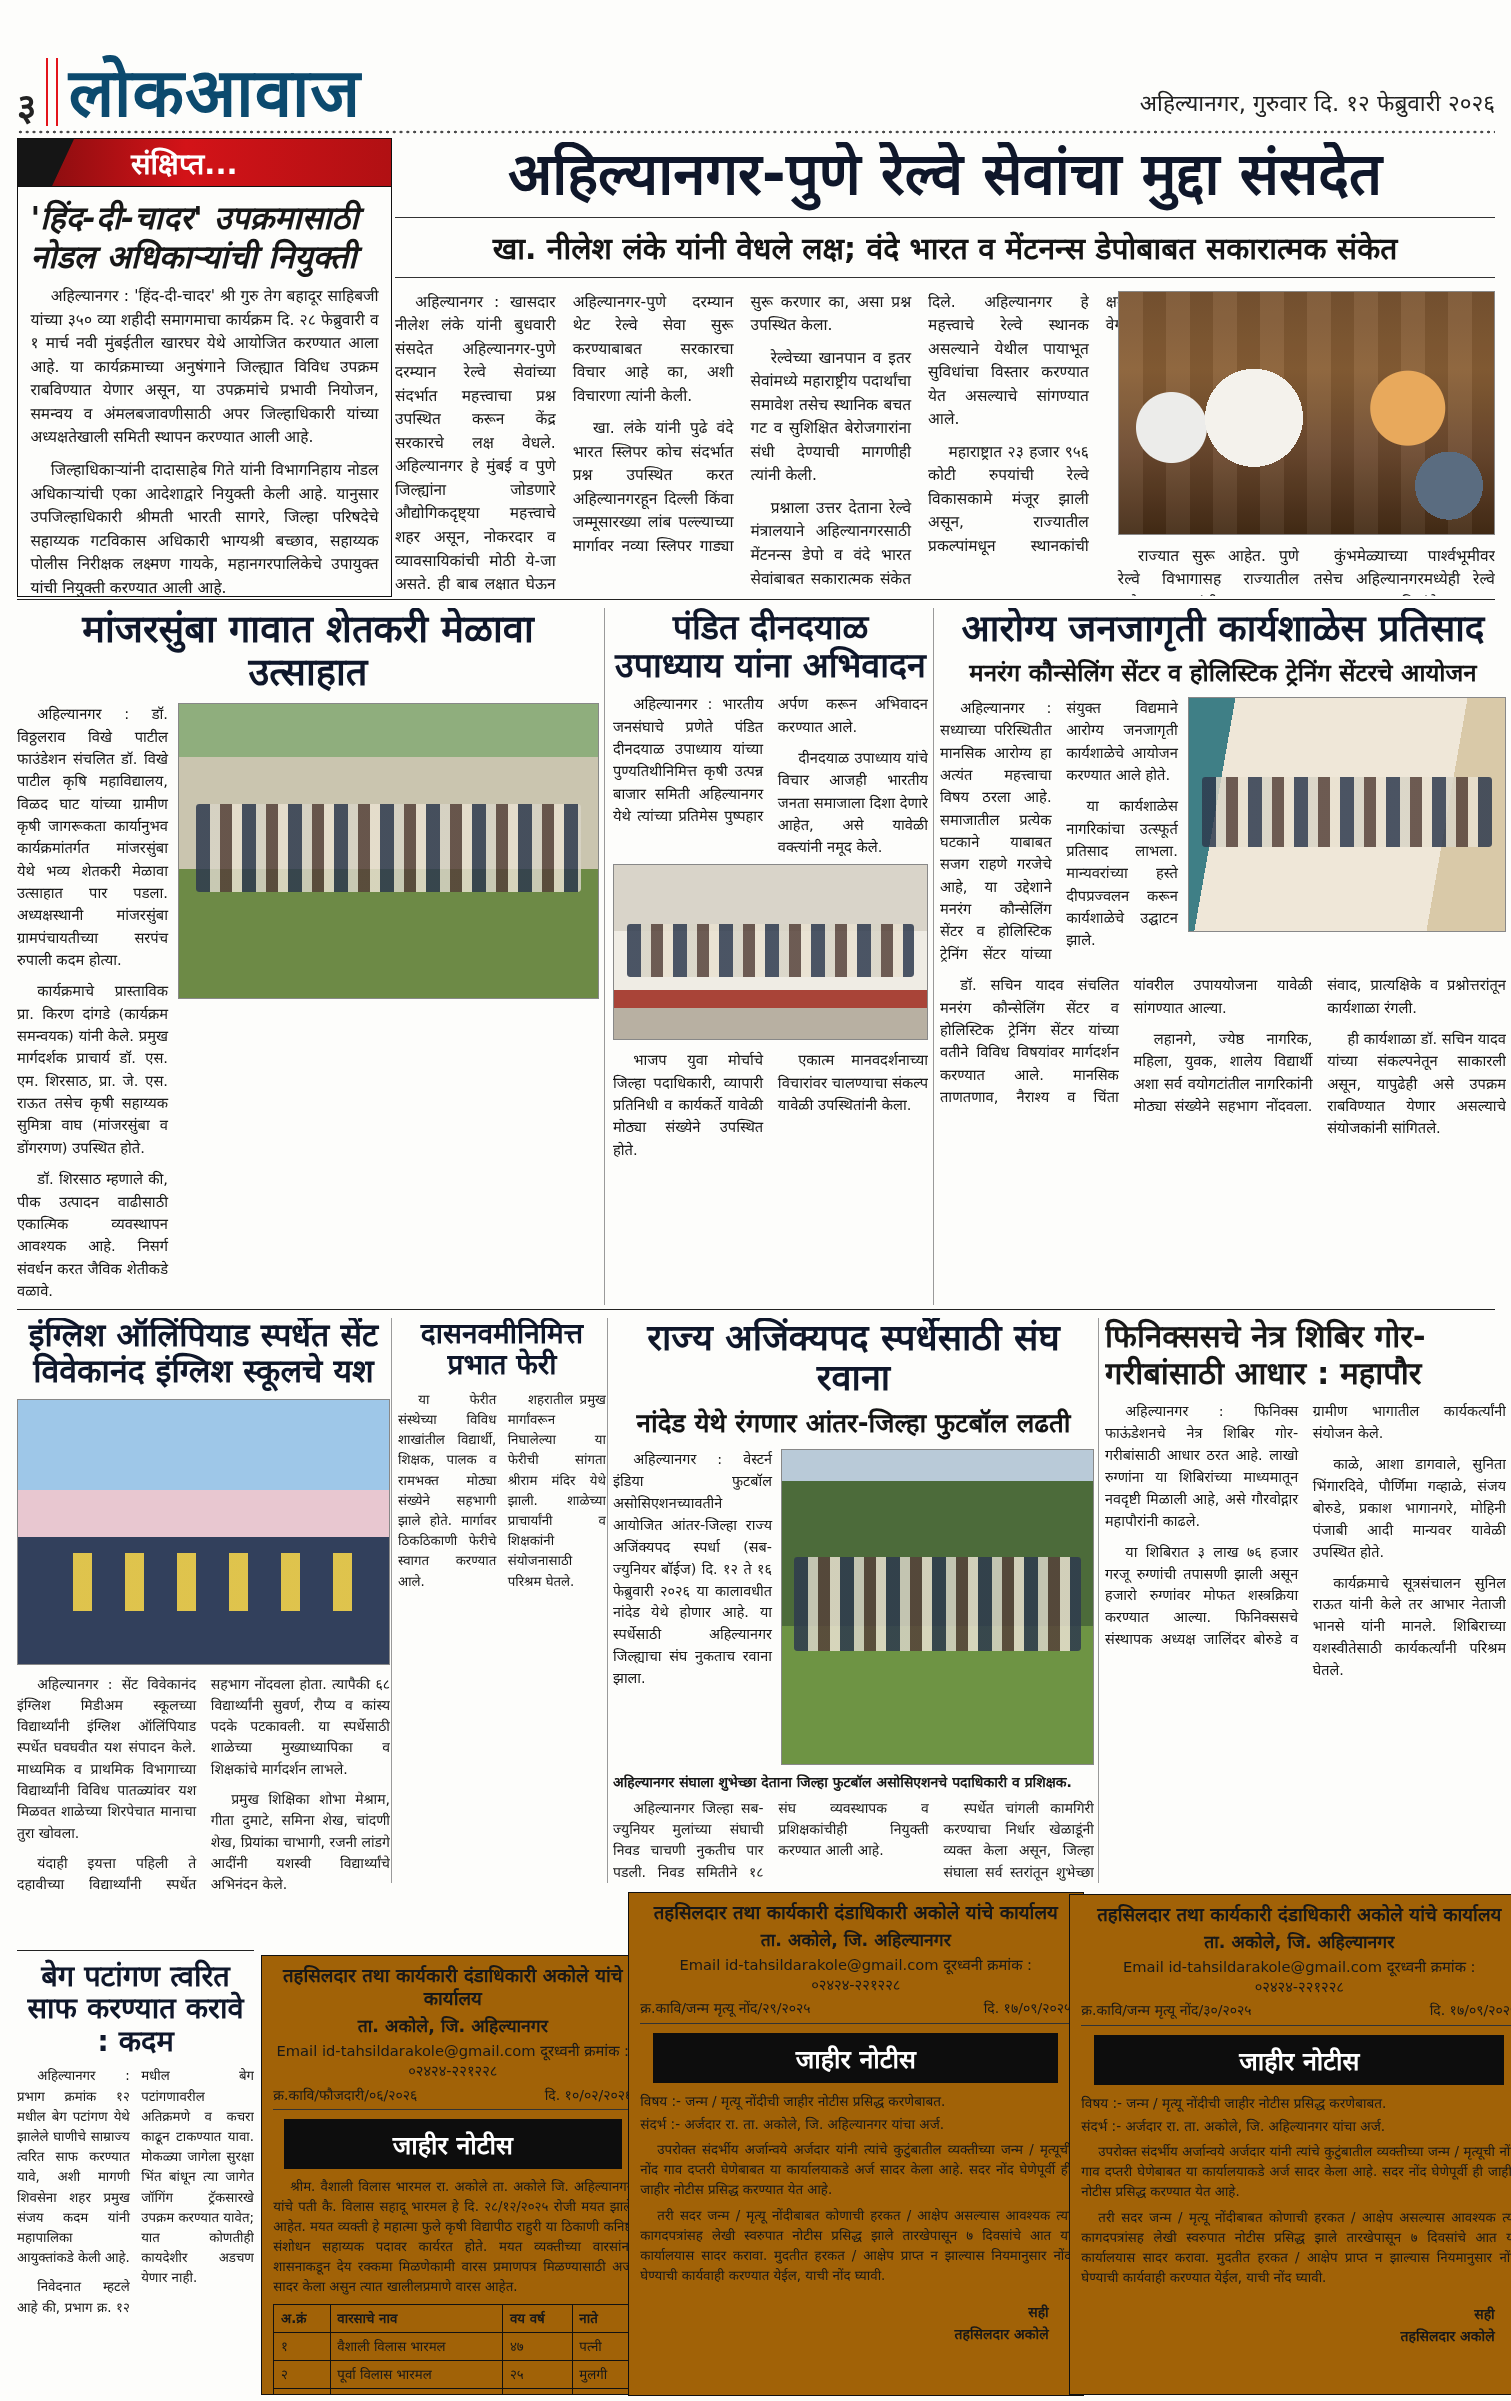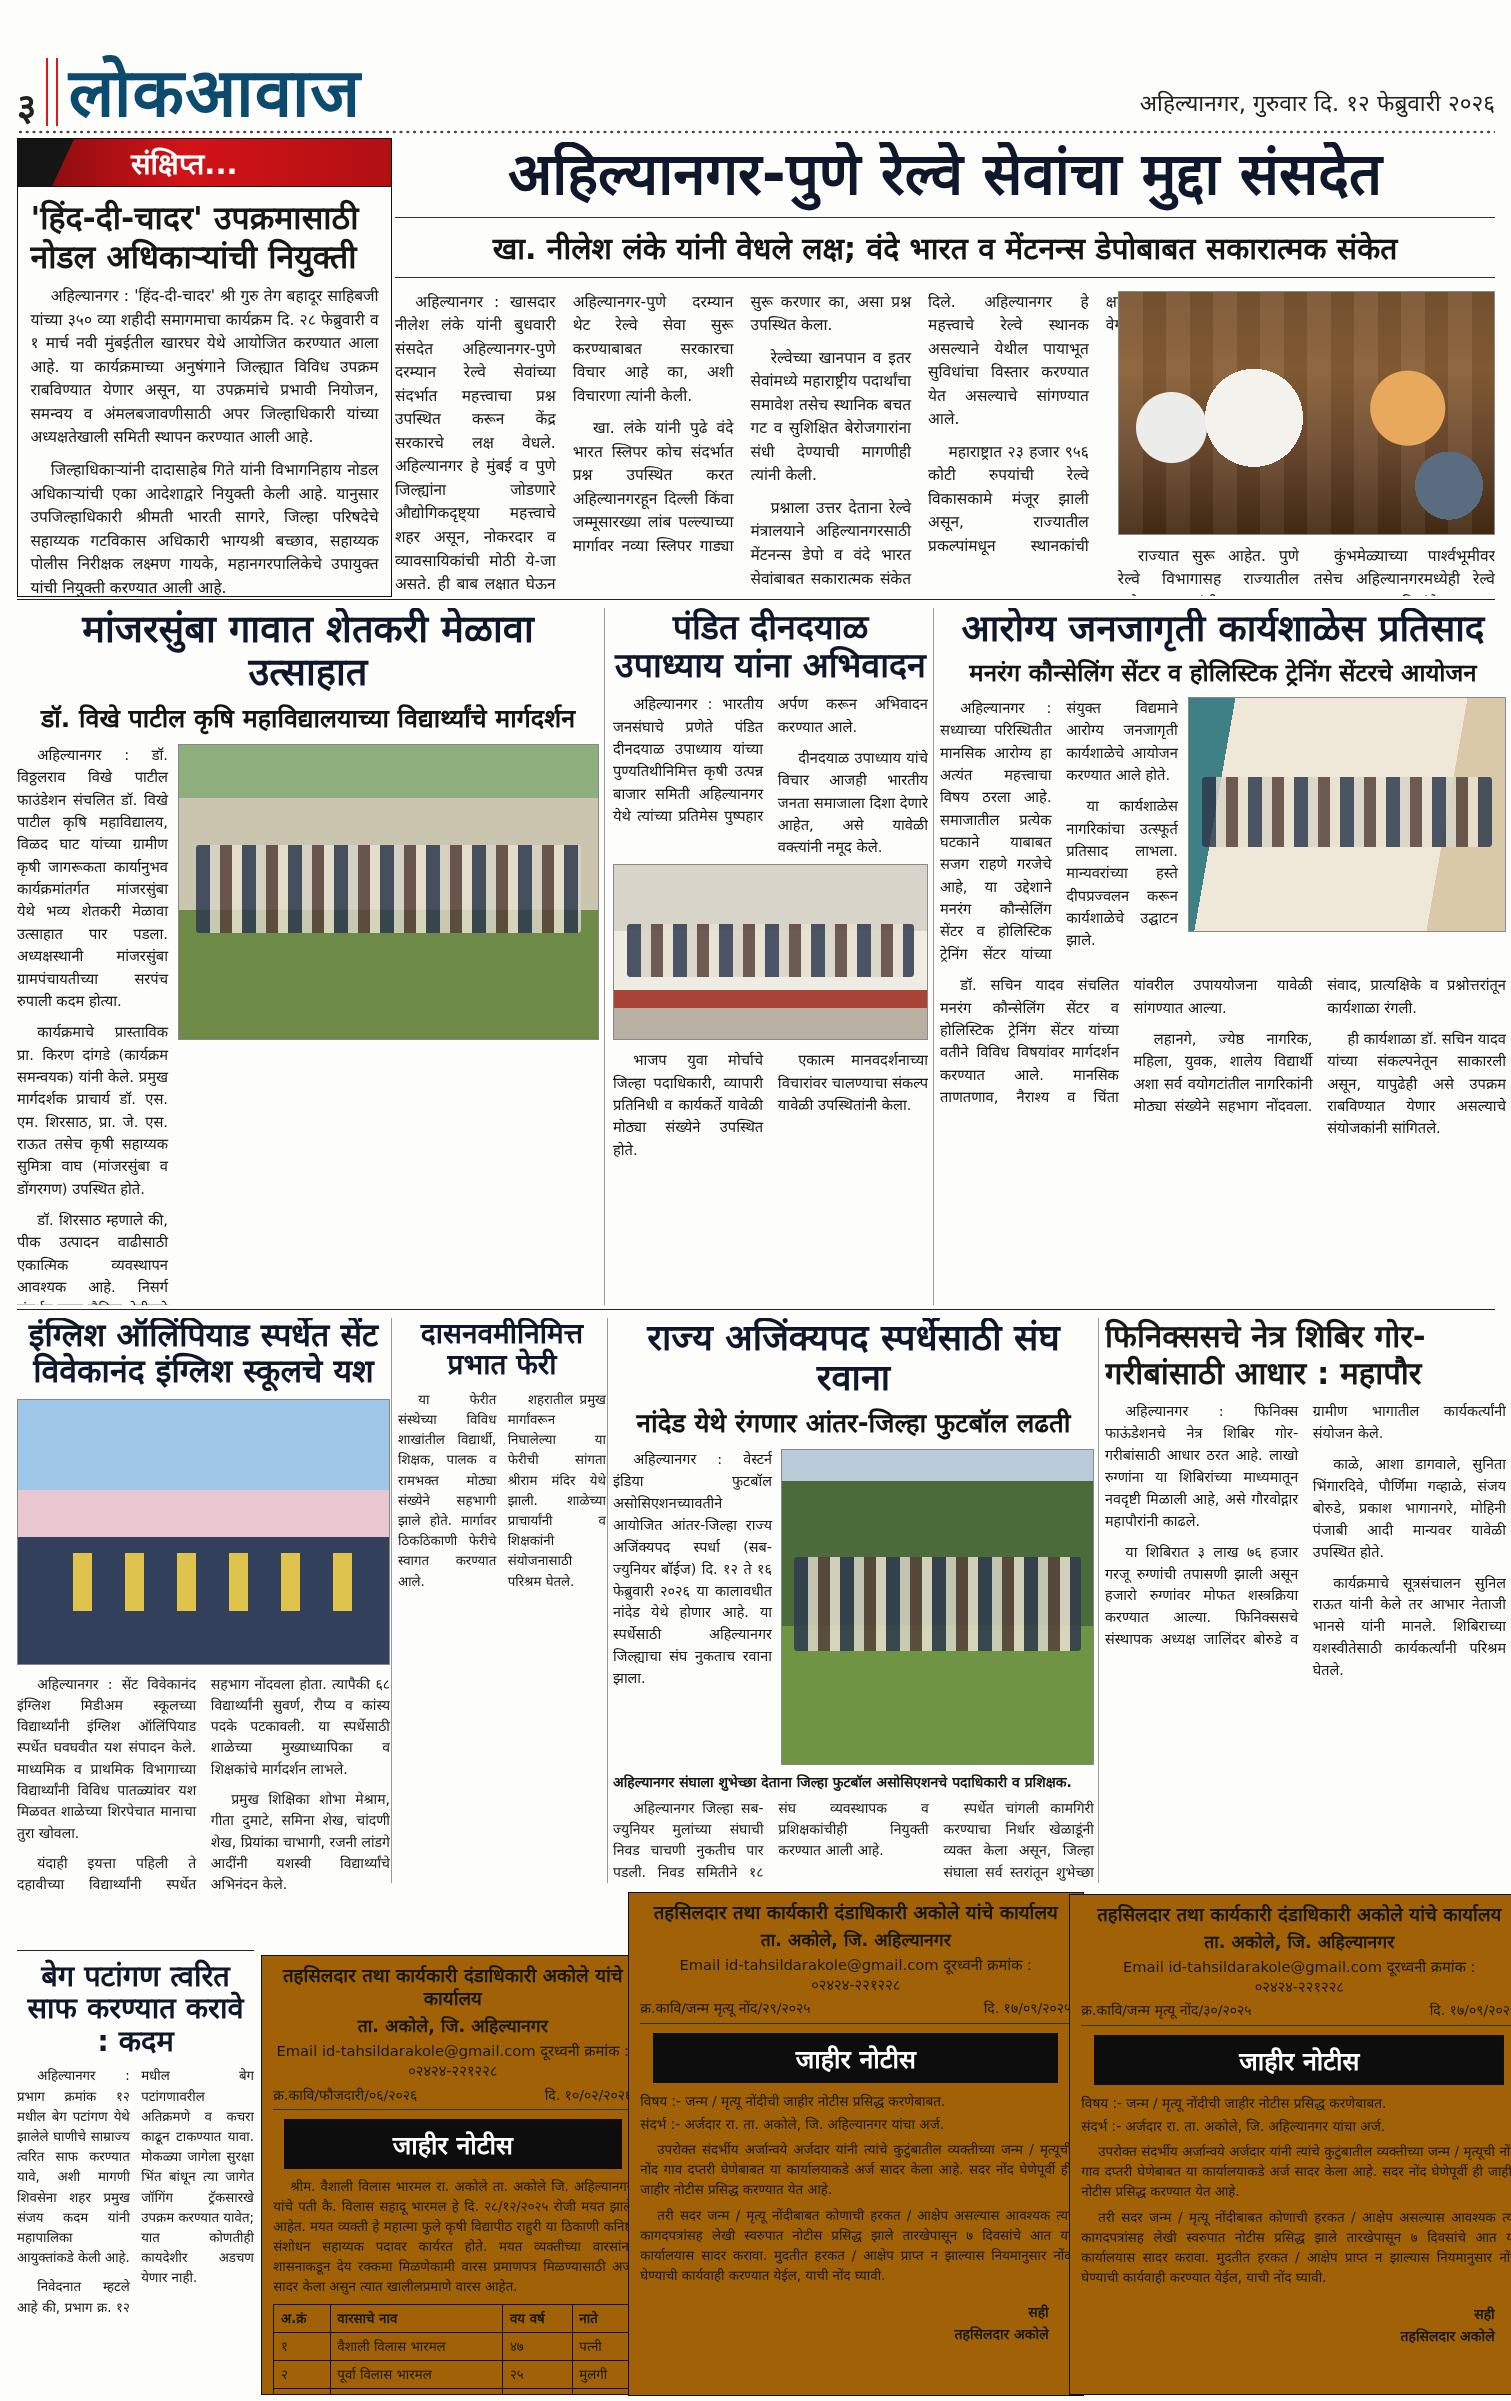--- a/index.html
+++ b/index.html
@@ -30,21 +30,21 @@
       background:repeating-linear-gradient(90deg,#2e3a4e 0 13.6px,#d8d4c6 13.6px 24px,#56423a 24px 36px,#e9e1d0 36px 46px);}
   .vrule{position:absolute;width:0;border-left:1.1px solid #9a9a9a;}
   .hrule{position:absolute;height:0;border-top:1.7px solid #222;}
   
   .brief{border:1.7px solid #111;}
   .brief-head{position:relative;height:47px;background:linear-gradient(90deg,#7d0c0e,#d31318 45%,#b11013);
       border-bottom:1.7px solid #111;display:flex;align-items:center;}
   .brief-head::before{content:"";position:absolute;left:0;top:0;bottom:0;width:79px;
       background:linear-gradient(115deg,#151515 55%,transparent 56%);}
   .brief-kicker{position:relative;color:#fff;font-size:29px;font-weight:800;margin-left:113px;}
-  .brief-hl{font-size:32px;font-weight:800;line-height:1.2;padding:12.4px 12.4px 5.6px;}
+  .brief-hl{font-size:32px;font-weight:800;line-height:1.2;padding:12.4px 12.4px 5.6px;font-style:italic;}
   .brief-body{padding:3.4px 12.4px;font-size:15.5px;}
   
   .lead-hl{font-size:58px;}
   .lead-sub{font-size:30px;margin-top:10.2px;padding:9px 0;border-top:1.1px solid #333;border-bottom:1.1px solid #333;}
   .lead-row{display:flex;gap:29px;margin-top:12.4px;}
   .lead-cols{width:699px;height:315px;font-size:15.5px;}
   .lead-right{width:380px;}
   .photo-parliament{height:242px;
      background:
        radial-gradient(circle at 36% 52%,#f4f2ec 0 49px,rgba(0,0,0,0) 49px),
@@ -155,21 +155,20 @@
           <p>कुंभमेळ्याच्या पार्श्वभूमीवर तसेच अहिल्यानगरमध्येही रेल्वे पायाभूत सुविधांचे काम प्रगतीपथावर असल्याची माहिती त्यांनी दिली.</p>
         </div>
       </div>
     </div>
   </div>
 
   <div class="hrule" style="left:17px;top:599px;width:1478px;"></div>
 
   <div class="sec" style="left:17px;top:608px;width:582px;height:697px;">
     <div class="hl a-hl">मांजरसुंबा गावात शेतकरी मेळावा उत्साहात</div>
-    <div class="subhl a-sub">डॉ. विखे पाटील कृषि महाविद्यालयाच्या विद्यार्थ्यांचे मार्गदर्शन</div>
     <div class="a-row">
       <div class="a-left body-txt">
         <p>अहिल्यानगर : डॉ. विठ्ठलराव विखे पाटील फाउंडेशन संचलित डॉ. विखे पाटील कृषि महाविद्यालय, विळद घाट यांच्या ग्रामीण कृषी जागरूकता कार्यानुभव कार्यक्रमांतर्गत मांजरसुंबा येथे भव्य शेतकरी मेळावा उत्साहात पार पडला. अध्यक्षस्थानी मांजरसुंबा ग्रामपंचायतीच्या सरपंच रुपाली कदम होत्या.</p>
         <p>कार्यक्रमाचे प्रास्ताविक प्रा. किरण दांगडे (कार्यक्रम समन्वयक) यांनी केले. प्रमुख मार्गदर्शक प्राचार्य डॉ. एस. एम. शिरसाठ, प्रा. जे. एस. राऊत तसेच कृषी सहाय्यक सुमित्रा वाघ (मांजरसुंबा व डोंगरगण) उपस्थित होते.</p>
         <p>डॉ. शिरसाठ म्हणाले की, पीक उत्पादन वाढीसाठी एकात्मिक व्यवस्थापन आवश्यक आहे. निसर्ग संवर्धन करत जैविक शेतीकडे वळावे.</p>
       </div>
       <div class="ph crowd photo-farmer"></div>
     </div>
 
   </div>

